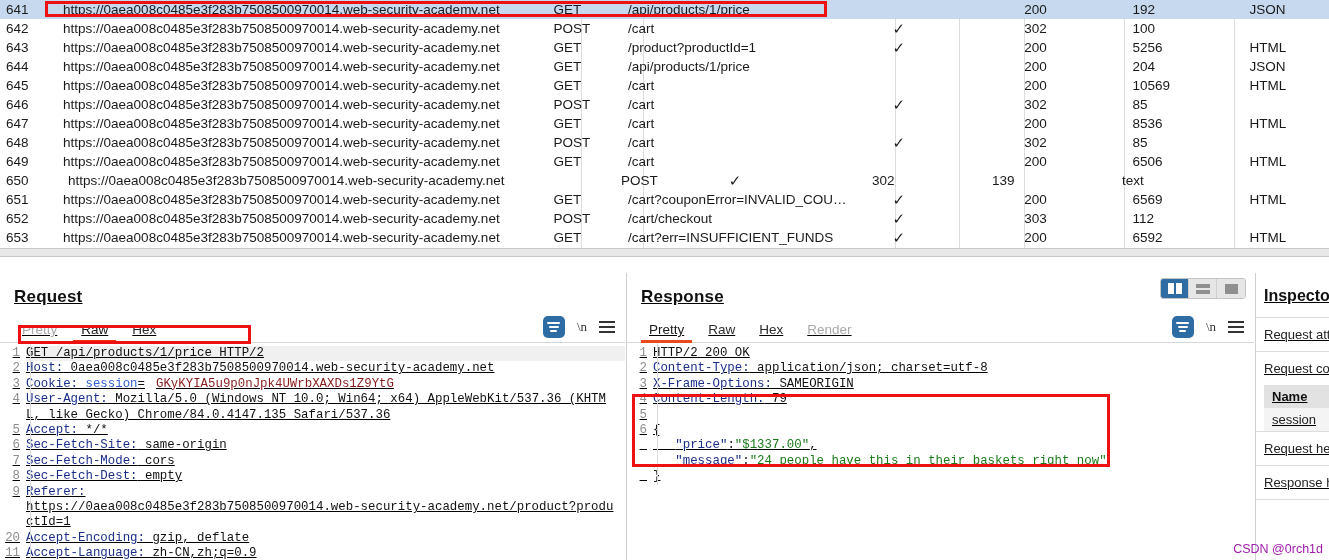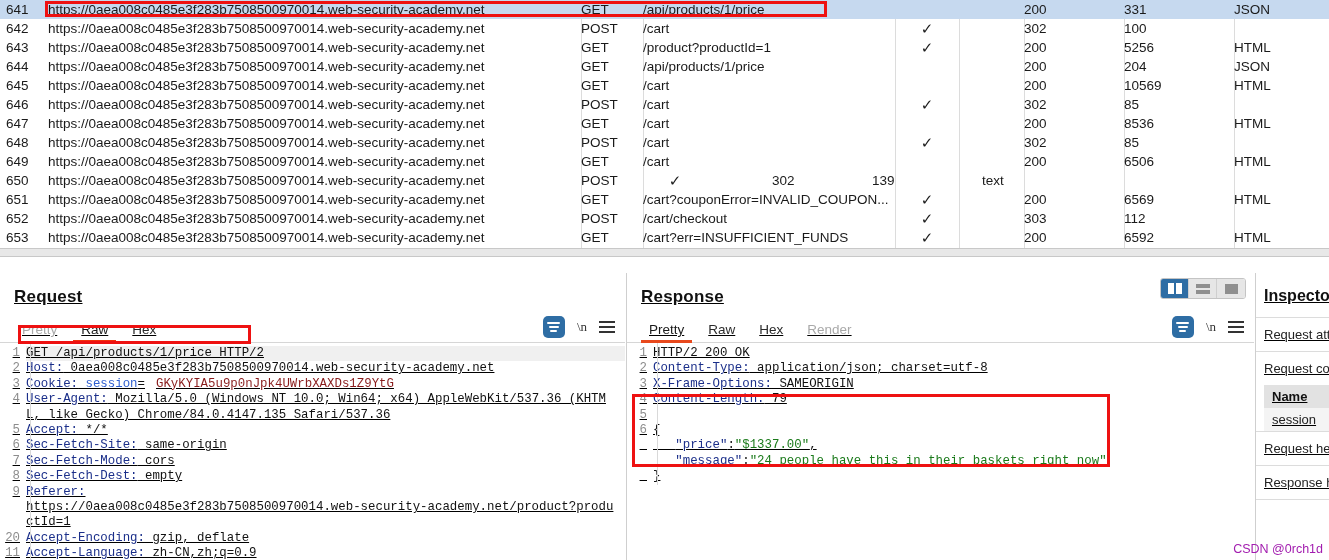--- a/index.html
+++ b/index.html
@@ -15,20 +15,21 @@
   .history {
     position: absolute; left: 0; top: 0; width: 1329px; height: 248px;
     background: #fff;
   }
   .hrow {
     position: relative;
     display: flex; align-items: center;
     height: 19px; line-height: 19px;
     font-size: 13.5px; color: #1a1a1a;
     white-space: nowrap;
+    gap: 20px;
   }
   .hrow.sel { background: #c6d9ef; }
   .c-id    { width: 48px; padding-left: 6px; }
   .c-host  { width: 533px; }
   .c-meth  { width: 62px; }
   .c-path  { width: 252px; overflow: hidden; text-overflow: ellipsis; }
   .c-edit  { width: 64px; text-align: center; font-size: 15px; }
   .c-gap   { width: 65px; }
   .c-status{ width: 100px; }
   .c-len   { width: 110px; }
@@ -179,21 +180,21 @@
     <div class="colsep" style="left:1234px"></div>
     <div id="history-rows">
         <div class="hrow sel">
           <div class="c-id">641</div>
           <div class="c-host">https://0aea008c0485e3f283b7508500970014.web-security-academy.net</div>
           <div class="c-meth">GET</div>
           <div class="c-path">/api/products/1/price</div>
           <div class="c-edit"></div>
           <div class="c-gap"></div>
           <div class="c-status">200</div>
-          <div class="c-len">331</div>
+          <div class="c-len">192</div>
           <div class="c-mime">JSON</div>
         </div>
         <div class="hrow">
           <div class="c-id">642</div>
           <div class="c-host">https://0aea008c0485e3f283b7508500970014.web-security-academy.net</div>
           <div class="c-meth">POST</div>
           <div class="c-path">/cart</div>
           <div class="c-edit">✓</div>
           <div class="c-gap"></div>
           <div class="c-status">302</div>

